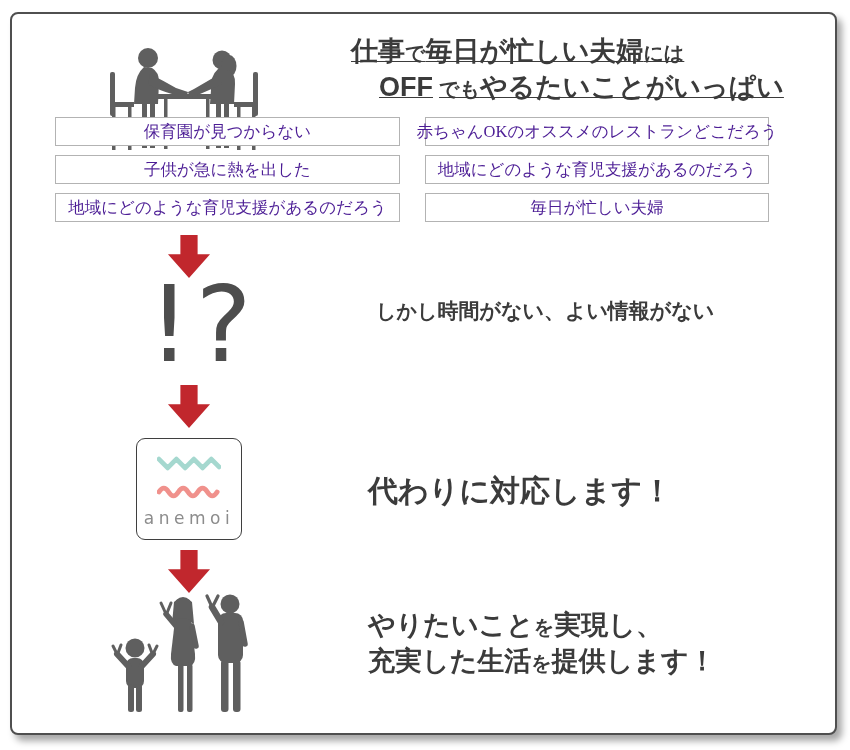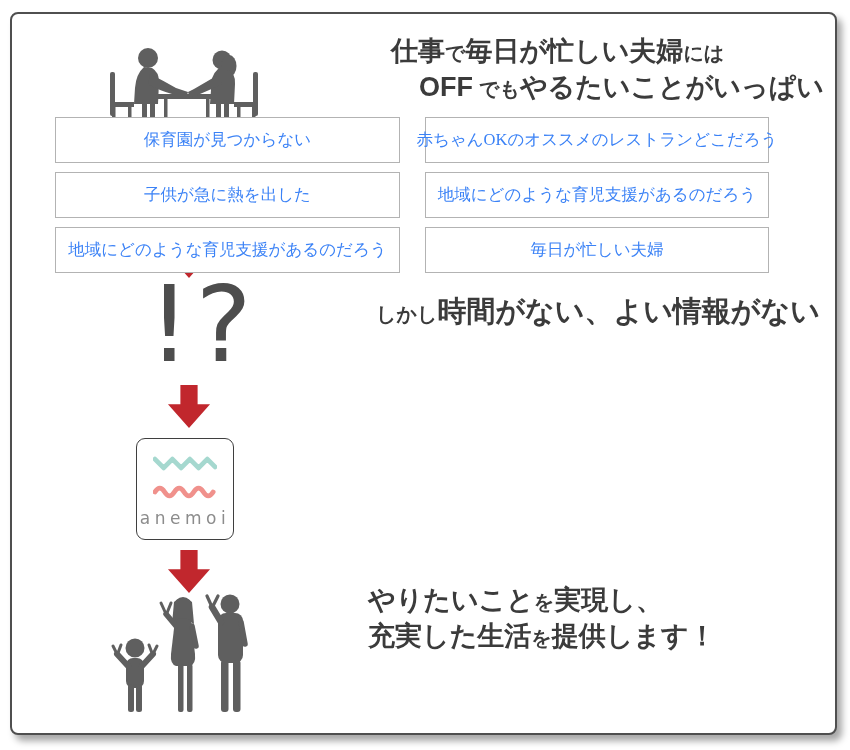--- a/index.html
+++ b/index.html
@@ -11,78 +11,78 @@
     color:#3b3b3b;
   }
   .frame {
     position:absolute; left:10px; top:12px; width:827px; height:723px;
     border:2px solid #4f4f4f; border-radius:8px; background:#ffffff;
     box-shadow:5px 6px 7px rgba(0,0,0,0.35);
   }
   .abs { position:absolute; }
 
   
-  .headline { left:391px; top:33px; }
+  .headline { left:351px; top:33px;text-decoration:underline; }
   .h-line { height:36px; line-height:36px; white-space:nowrap; font-weight:bold; color:#3b3b3b; }
   .t-b { font-size:27px; }
   .t-s { font-size:20px; }
   .t-m { font-size:24px; }
   .gap-r { margin-right:6px;margin-left:28px; }
 
   
   .couple-svg { left:100px; top:42px; z-index:0; }
   .family-svg { left:108px; top:592px; z-index:0; }
 
   
   .worries {
     left:55px; top:117px; width:714px; z-index:2;
     display:grid; grid-template-columns:345px 344px; column-gap:25px; row-gap:9px;
   }
   .worry-box {
-    height:46px; background:#ffffff; border:1px solid #b3b3b3;
+    height:29px; background:#ffffff; border:1px solid #b3b3b3;
     display:flex; align-items:center; justify-content:center;
     font-family:"Liberation Serif","DejaVu Serif",serif;
-    font-size:16.5px; color:#3b82f6; white-space:nowrap;
+    font-size:16.5px; color:#4c1d95; white-space:nowrap;
   }
 
   
   .arrow { width:44px; height:46px; z-index:1; }
   .arrow-1 { left:167px; top:234px; }
   .arrow-2 { left:167px; top:384px; }
   .arrow-3 { left:167px; top:549px; }
 
   
   .interjection {
     left:148px; top:272px; font-size:106px; line-height:1.0;
     color:#4d4d4d; letter-spacing:5px; font-family:"DejaVu Sans","Liberation Sans",sans-serif;
   }
 
   
   .problem { left:376px; top:291px; }
   .problem .h-line { height:40px; line-height:40px; }
-  .problem .t-b { font-size:29px; }
+  .problem .t-b { font-size:21px; }
 
   
   .logo-card {
-    left:136px; top:438px; width:98px; height:102px;
+    left:136px; top:438px; width:106px; height:102px;
     background:#ffffff; border:1.5px solid #3f3f3f; border-radius:9px;
     display:flex; flex-direction:column; align-items:center; justify-content:center;
     z-index:1;
   }
   .logo-line { display:block; margin:4px 0; }
   .brand-name {
     margin-top:5px; font-size:17px; color:#8c8c8c; letter-spacing:4.5px;
     font-family:"DejaVu Sans","Liberation Sans",sans-serif;
   }
 
   
   .solution { left:368px; top:471px; font-size:30px; font-weight:bold; color:#3b3b3b; white-space:nowrap; }
 
   
-  .result { left:368px; top:582px; }
+  .result { left:368px; top:607px; }
   .result .h-line { height:36px; line-height:36px; }
 </style>
 </head>
 <body>
 
 <div class="canvas">
   <div class="frame"></div>
 
   <svg class="abs couple-svg" width="170" height="115" viewBox="0 0 170 115">
     <g fill="#5f5f5f">
@@ -147,20 +147,21 @@
   <div class="abs logo-card">
     <svg class="logo-line" width="64" height="18" viewBox="0 0 66 18">
       <path d="M2 4 L11 13 L20 4 L29 13 L38 4 L47 13 L56 4 L64 12" fill="none" stroke="#a5d8cf" stroke-width="5" stroke-linecap="round" stroke-linejoin="round"></path>
     </svg>
     <svg class="logo-line" width="64" height="18" viewBox="0 0 66 18">
       <path d="M2 11 Q7 3 12 11 T22 11 T32 11 T42 11 T52 11 T62 11" fill="none" stroke="#f0918c" stroke-width="5" stroke-linecap="round"></path>
     </svg>
     <div class="brand-name">anemoi</div>
   </div>
 
+  <div class="abs solution">代わりに対応します！</div>
 
   <svg class="abs arrow arrow-3" viewBox="0 0 46 46">
     <path d="M14 0 H32 V20 H45 L23 45 L1 20 H14 Z" fill="#c1272d"></path>
   </svg>
 
   <svg class="abs family-svg" width="150" height="122" viewBox="0 0 150 122">
     <g fill="#5f5f5f">
 
       <circle cx="27" cy="56" r="9.5"></circle>
       <rect x="18" y="66" width="18" height="30" rx="7"></rect>

